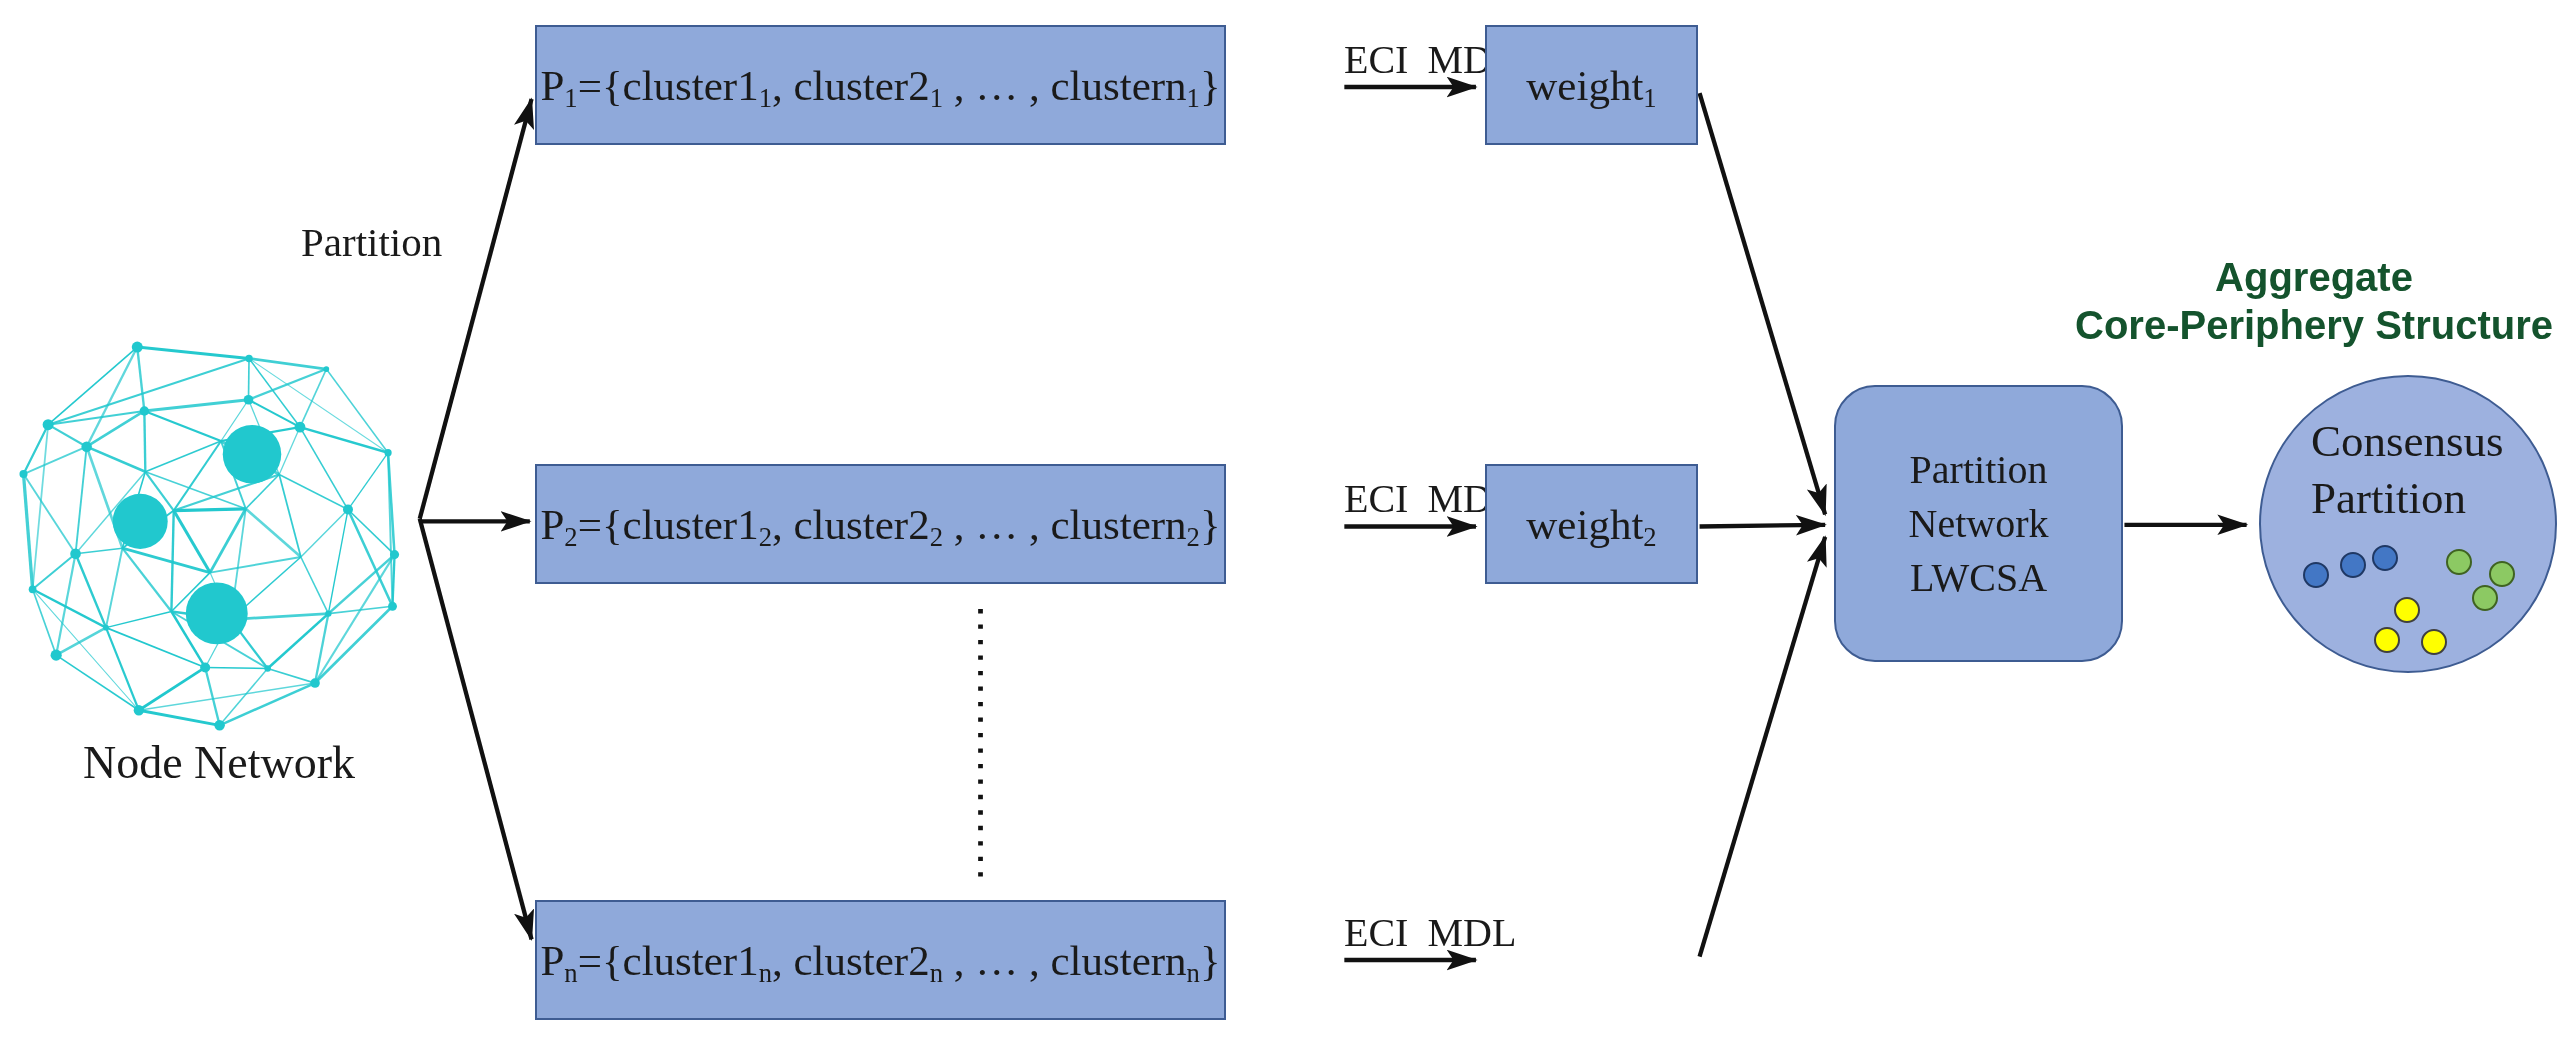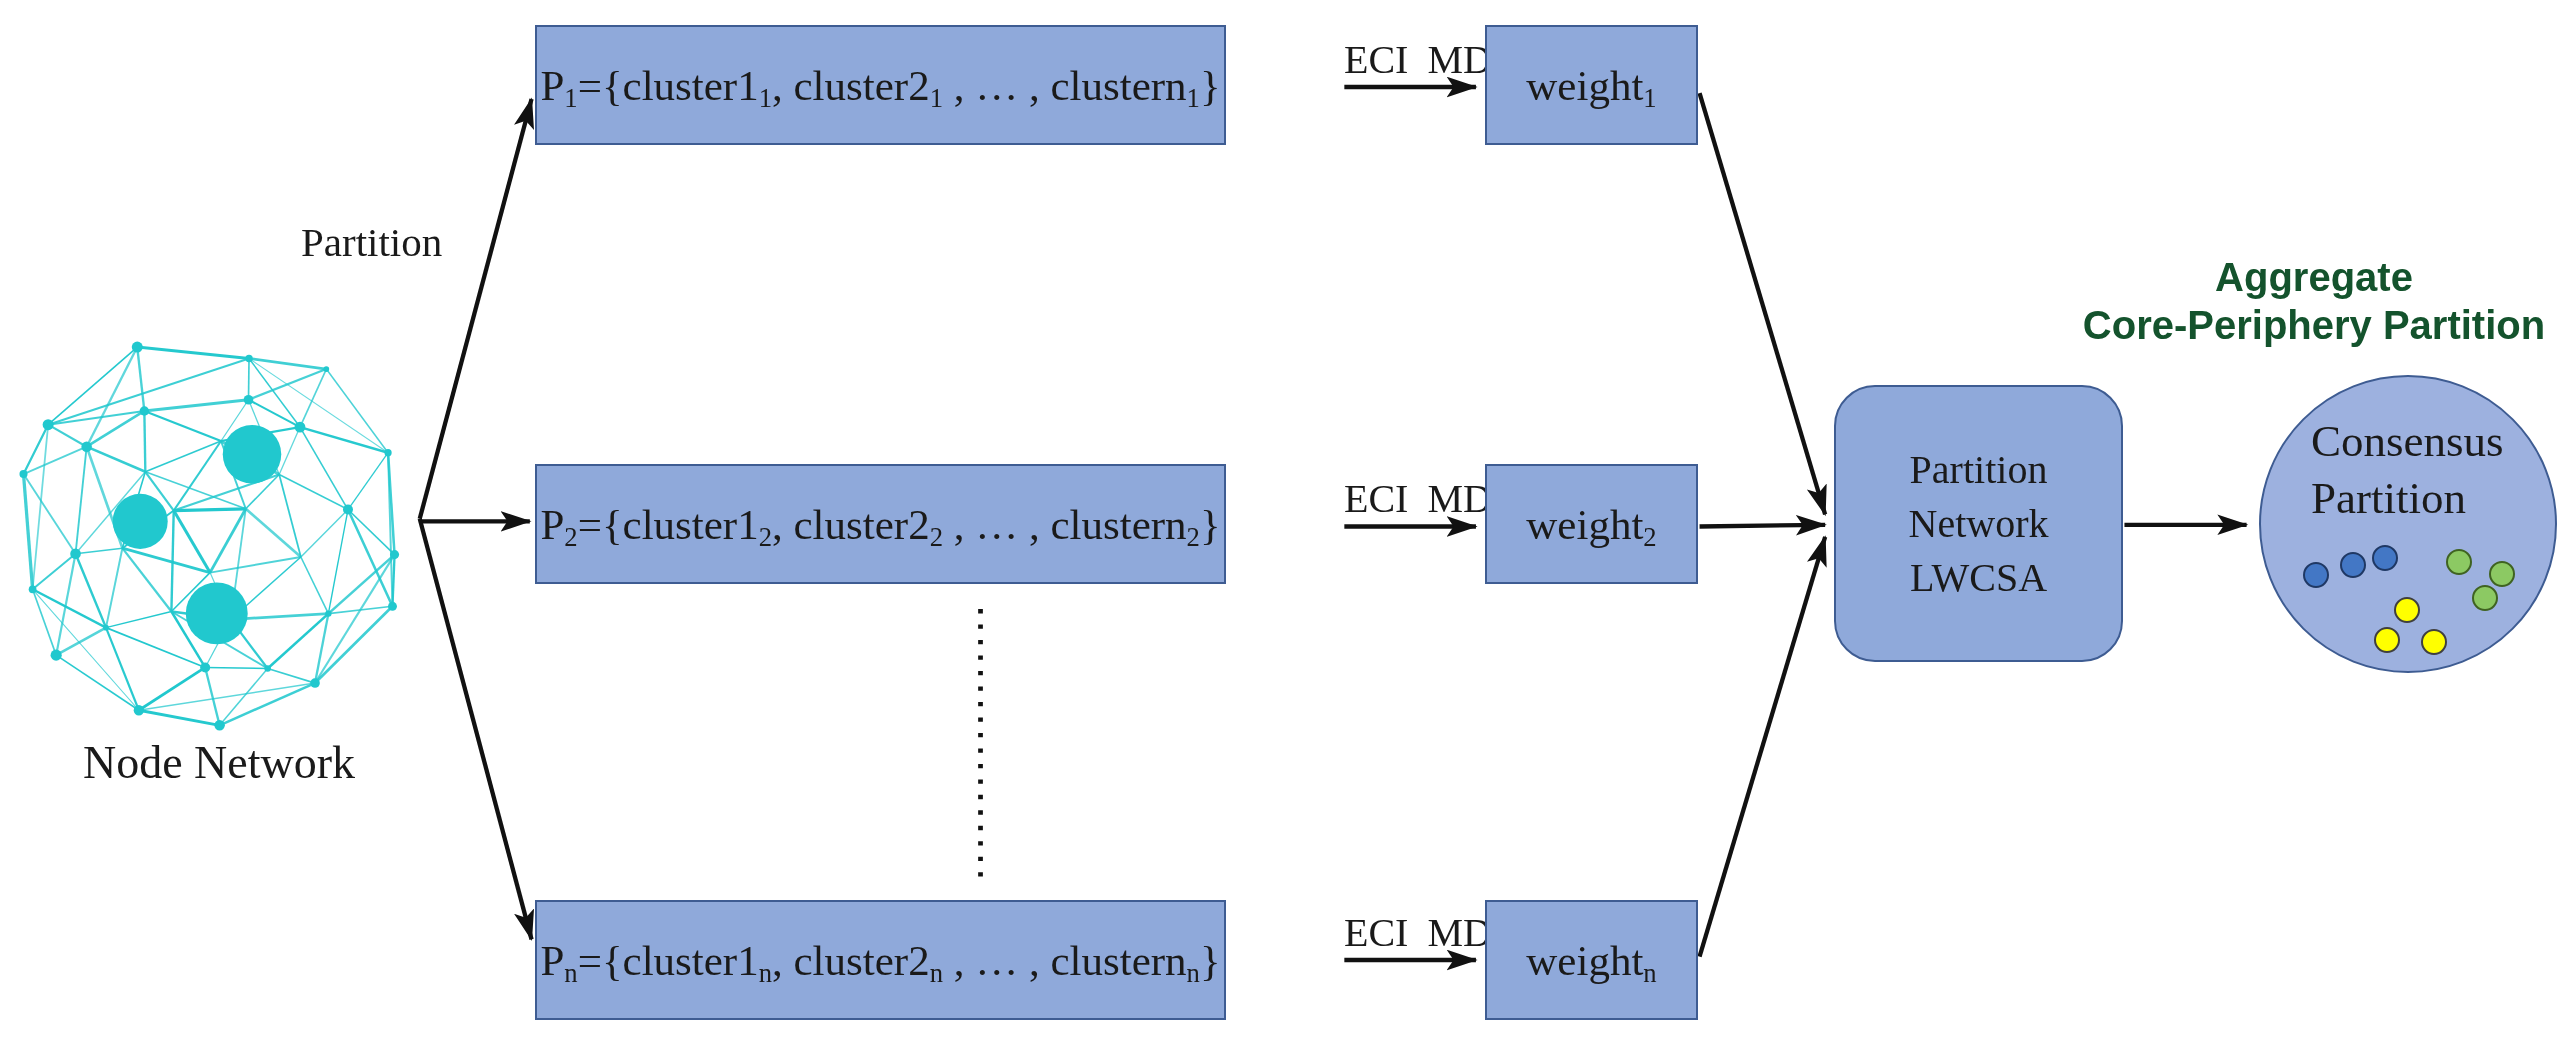--- a/index.html
+++ b/index.html
@@ -269,33 +269,30 @@
       <div>ECI</div>
       <div>MDL</div>
     </div>
 
     <div class="wbox r1">
         <span><span>weight</span><sub>1</sub></span>
       </div>
     <div class="wbox r2">
         <span><span>weight</span><sub>2</sub></span>
       </div>
-    <div class="wbox r3">
-        <span><span>weight</span><sub>n</sub></span>
-      </div>
 
     <div class="consensus">
       <div>Partition</div>
       <div>Network</div>
       <div>LWCSA</div>
     </div>
 
     <div class="aggregate-label">
       <div>Aggregate</div>
-      <div>Core-Periphery Partition</div>
+      <div>Core-Periphery Structure</div>
     </div>
 
     <div class="ecircle">
       <div class="etext">
         <div>Consensus</div>
         <div>Partition</div>
       </div>
     </div>
   </div>
 

